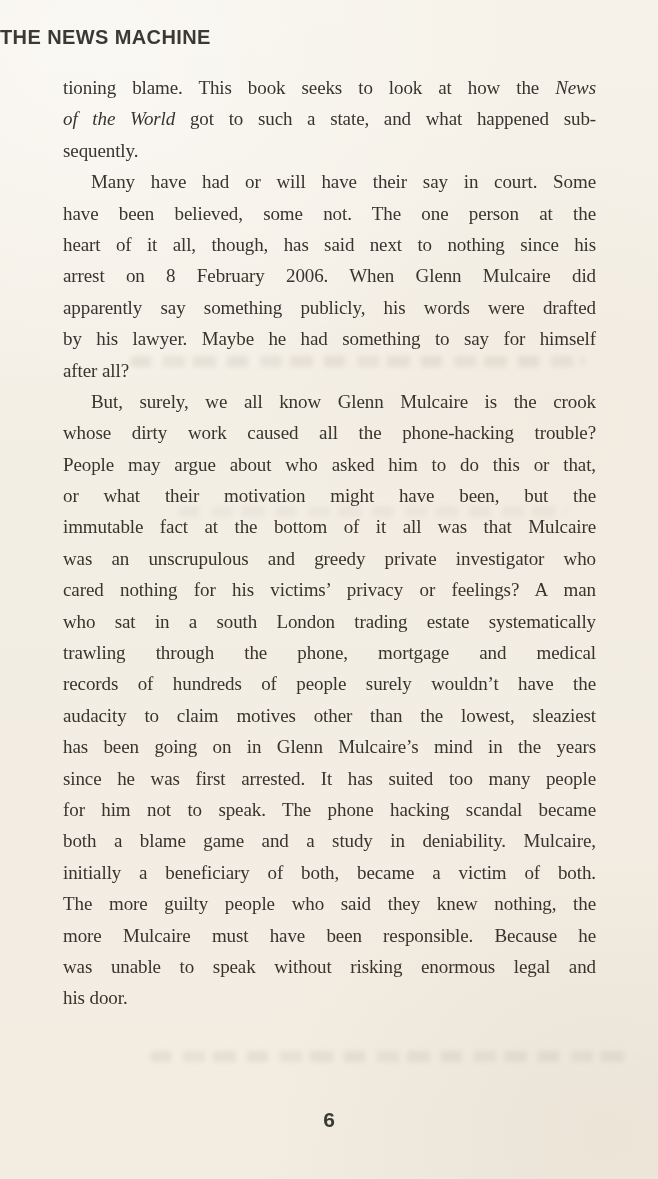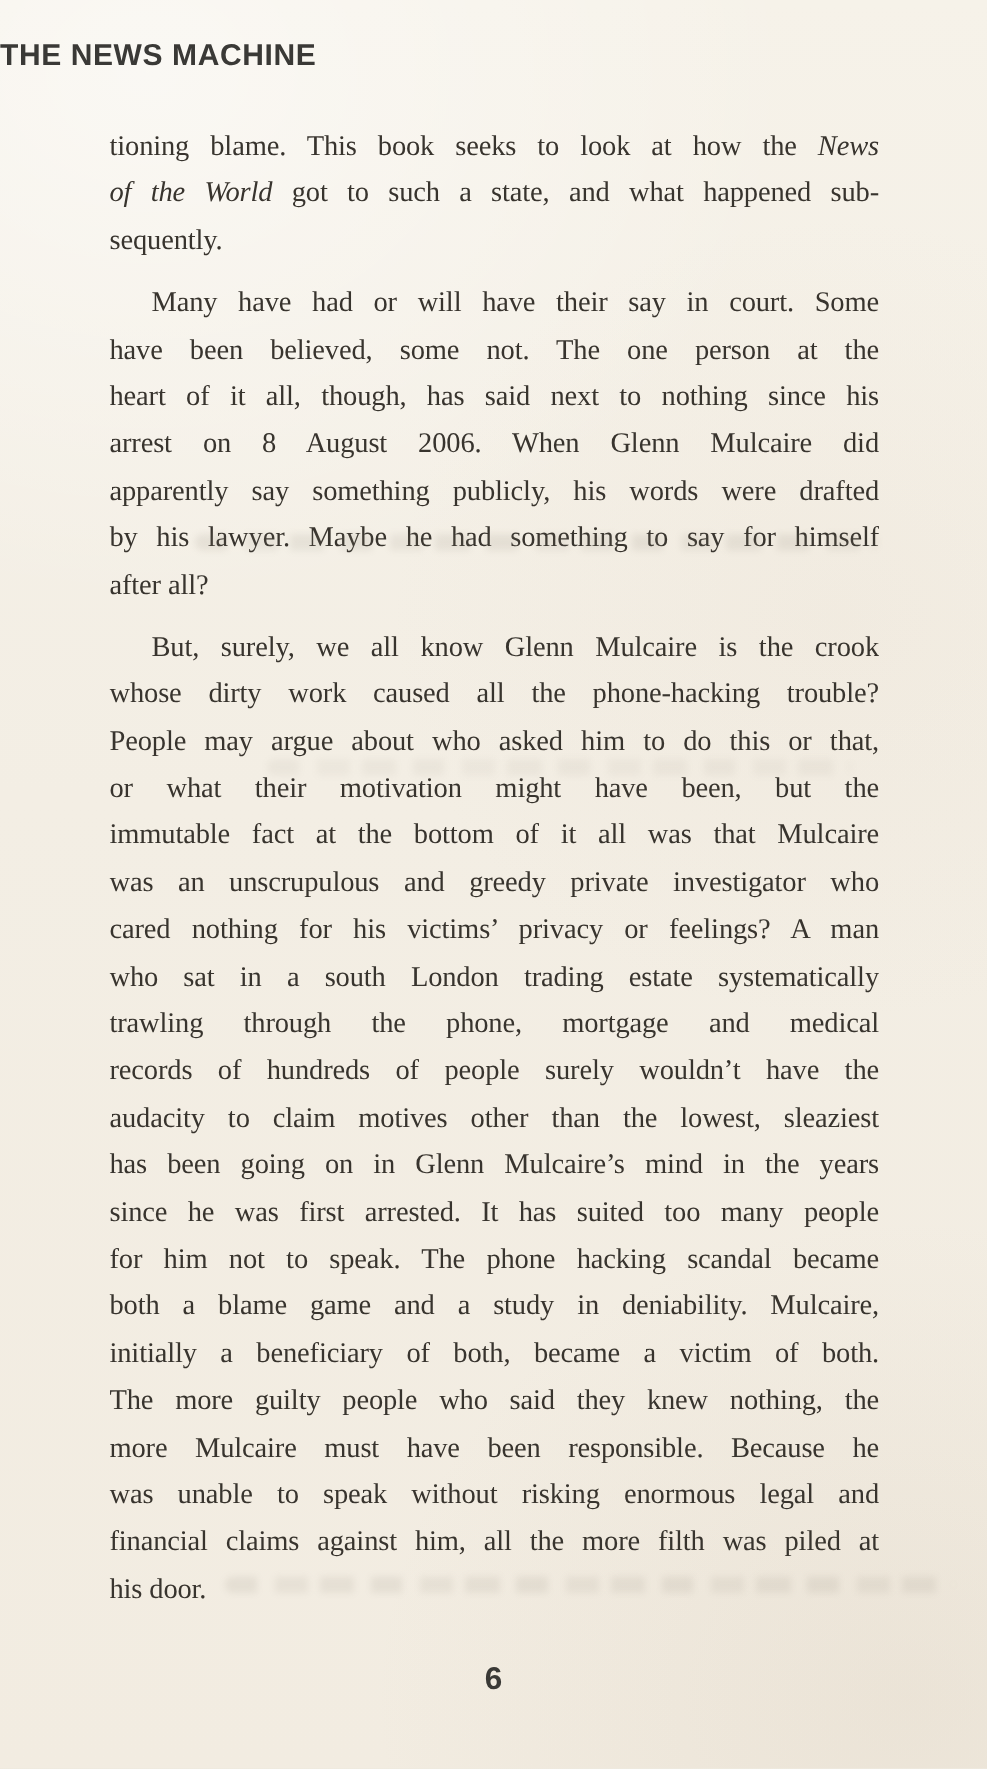--- a/index.html
+++ b/index.html
@@ -35,21 +35,21 @@
     color: var(--header_ink, #3a3936);
   }
 
   .body-text {
     position: absolute;
     top: 72px;
     left: 63px;
     width: 533px;
   }
 
-  .para { margin: 10px; }
+  .para { margin: 0; }
 
   .line {
     font-size: 19px;
     line-height: 31.4px;
     height: 31.4px;
     letter-spacing: -0.1px;
     text-align: justify;
     text-align-last: justify;
     hyphens: none;
     overflow: hidden;
@@ -97,21 +97,21 @@
   <div class="body-text">
       <div class="para">
         <div class="line"><span>tioning blame. This book seeks to look at how the </span><i>News</i></div>
         <div class="line"><i>of the World</i><span> got to such a state, and what happened sub-</span></div>
         <div class="line last"><span>sequently.</span></div>
       </div>
       <div class="para">
         <div class="line indent"><span>Many have had or will have their say in court. Some</span></div>
         <div class="line"><span>have been believed, some not. The one person at the</span></div>
         <div class="line"><span>heart of it all, though, has said next to nothing since his</span></div>
-        <div class="line"><span>arrest on 8 August 2006. When Glenn Mulcaire did</span></div>
+        <div class="line"><span>arrest on 8 February 2006. When Glenn Mulcaire did</span></div>
         <div class="line"><span>apparently say something publicly, his words were drafted</span></div>
         <div class="line"><span>by his lawyer. Maybe he had something to say for himself</span></div>
         <div class="line last"><span>after all?</span></div>
       </div>
       <div class="para">
         <div class="line indent"><span>But, surely, we all know Glenn Mulcaire is the crook</span></div>
         <div class="line"><span>whose dirty work caused all the phone-hacking trouble?</span></div>
         <div class="line"><span>People may argue about who asked him to do this or that,</span></div>
         <div class="line"><span>or what their motivation might have been, but the</span></div>
         <div class="line"><span>immutable fact at the bottom of it all was that Mulcaire</span></div>
@@ -122,21 +122,20 @@
         <div class="line"><span>records of hundreds of people surely wouldn’t have the</span></div>
         <div class="line"><span>audacity to claim motives other than the lowest, sleaziest</span></div>
         <div class="line"><span>has been going on in Glenn Mulcaire’s mind in the years</span></div>
         <div class="line"><span>since he was first arrested. It has suited too many people</span></div>
         <div class="line"><span>for him not to speak. The phone hacking scandal became</span></div>
         <div class="line"><span>both a blame game and a study in deniability. Mulcaire,</span></div>
         <div class="line"><span>initially a beneficiary of both, became a victim of both.</span></div>
         <div class="line"><span>The more guilty people who said they knew nothing, the</span></div>
         <div class="line"><span>more Mulcaire must have been responsible. Because he</span></div>
         <div class="line"><span>was unable to speak without risking enormous legal and</span></div>
-        <div class="line"><span>financial claims against him, all the more filth was piled at</span></div>
         <div class="line last"><span>his door.</span></div>
       </div>
     </div>
 
   <div class="smudge smudge-1"></div>
   <div class="smudge smudge-2"></div>
   <div class="smudge smudge-3"></div>
 
   <div class="page-number">6</div>
 

